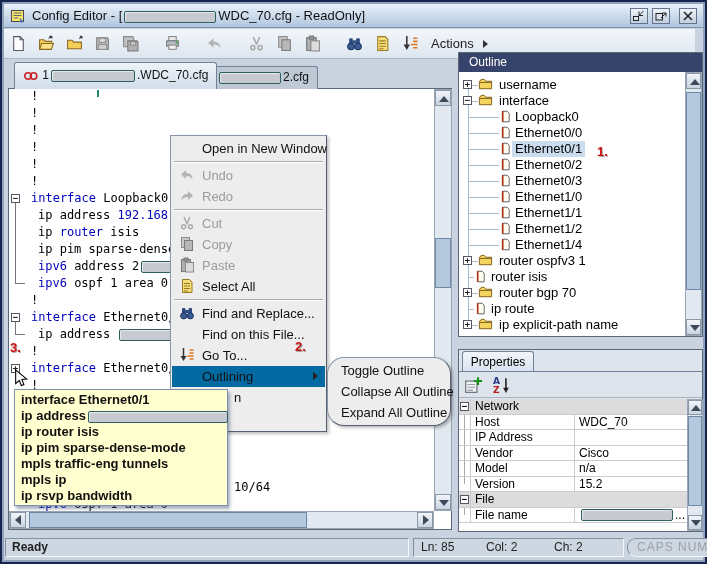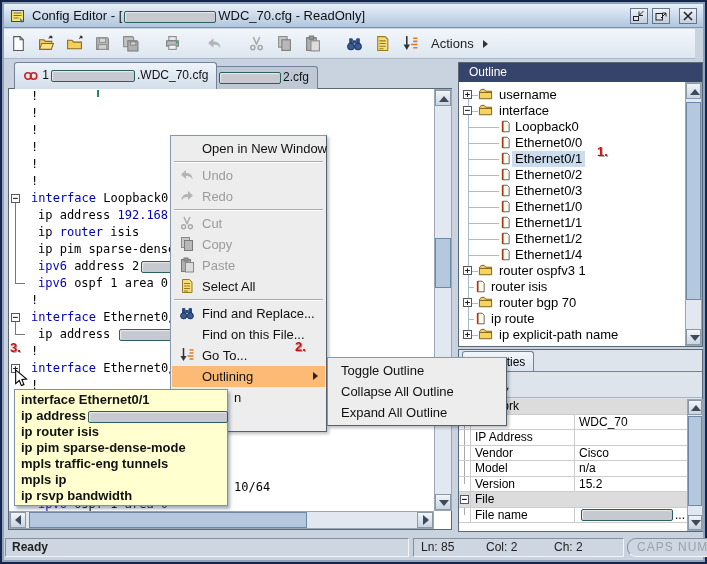--- a/index.html
+++ b/index.html
@@ -59,21 +59,21 @@
   .sb-thumb{position:absolute;background:#b4c9de;border:1px solid #6d89a6;
     background-image:radial-gradient(#8fafcc 22%,transparent 23%),radial-gradient(#dbe7f2 22%,transparent 23%);
     background-size:4px 4px;background-position:0 0,2px 2px;}
   .tri{position:absolute;width:0;height:0;}
   .t-up{left:3px;top:5px;border-left:5px solid transparent;border-right:5px solid transparent;border-bottom:6px solid #3c4a5c;}
   .t-dn{left:3px;top:5px;border-left:5px solid transparent;border-right:5px solid transparent;border-top:6px solid #3c4a5c;}
   .t-lf{left:4px;top:2px;border-top:5px solid transparent;border-bottom:5px solid transparent;border-right:6px solid #3c4a5c;}
   .t-rt{left:5px;top:2px;border-top:5px solid transparent;border-bottom:5px solid transparent;border-left:6px solid #3c4a5c;}
 
   
-  .outline{position:absolute;left:458px;top:62px;width:245px;height:285px;background:#fff;border:1px solid #5a6878;}
+  .outline{position:absolute;left:458px;top:52px;width:245px;height:285px;background:#fff;border:1px solid #5a6878;}
   .o-header{position:absolute;left:0;top:0;right:0;height:19px;background:#36436b;color:#fff;font-size:12px;line-height:19px;padding-left:10px;}
   #tree{position:absolute;left:0;top:19px;width:226px;height:264px;overflow:hidden;padding-top:5px;}
   .t-row{position:relative;height:16px;line-height:16px;font-size:13px;white-space:nowrap;}
   .t-stub{position:absolute;height:1px;background:#a8bccc;top:8px;left:9px;}
   .t-toggle{position:absolute;left:4px;top:3px;width:9px;height:9px;background:#fff;border:1px solid #556;
         font:bold 9px/7px "DejaVu Sans Mono",monospace;text-align:center;color:#222;z-index:2;}
   .t-icon{position:absolute;top:0;}
   .t-label{position:absolute;top:0;padding:0 3px;color:#000;}
   .t-label.sel{background:#cadcee;}
   .t-vline{position:absolute;left:9px;width:1px;background:#a8bccc;}
@@ -102,25 +102,25 @@
            font-size:12px;line-height:17px;color:#222;white-space:nowrap;}
   .st-ready{left:5px;width:404px;padding-left:6px;font-weight:bold;}
   .st-pos{left:413px;width:211px;}
   .st-pos span{position:absolute;top:0;}
   .st-locks{left:627px;width:92px;color:#9aa2ac;padding-left:9px;letter-spacing:1px;border-radius:9px;}
 
   
   .menu{position:absolute;background:#ededed;border:1px solid #8a97a8;border-right-color: #55606e;border-bottom-color:#55606e;
         box-shadow:2px 2px 3px rgba(0,0,0,.25);padding:2px 1px;}
   #ctx-menu{left:170px;top:135px;width:157px;z-index:50;}
-  #sub-menu{left:327px;top:357px;width:180px;z-index:55;}
+  #sub-menu{left:327px;top:357px;width:124px;z-index:55;border-radius:17px;}
   .mi{height:21px;line-height:21px;position:relative;padding-left:30px;font-size:13px;color:#111;white-space:nowrap;}
   #sub-menu .mi{padding-left:12px;}
   .mi.dis{color:#9b9b9b;}
-  .mi.hl{background:#fdba74;}
+  .mi.hl{background:#0369a1;}
   .micon{position:absolute;left:7px;top:2px;width:16px;height:16px;}
   .marrow{position:absolute;right:7px;top:6px;border-left:5px solid #222;border-top:4px solid transparent;border-bottom:4px solid transparent;}
   .msep{height:6px;margin:0 2px;position:relative;}
   .msep:after{content:"";position:absolute;left:0;right:0;top:2px;border-top:1px solid #aaa;border-bottom:1px solid #fff;}
 
   
   .tooltip{position:absolute;left:14px;top:389px;width:214px;height:117px;background:#ffffcf;
            border:1px solid #808faa;box-shadow:2px 3px 3px rgba(60,80,110,.45);z-index:60;padding-top:2px;}
   .tt-line{height:16px;line-height:16px;font-size:13px;padding-left:6px;white-space:nowrap;color:#111;font-weight:bold;}
 

